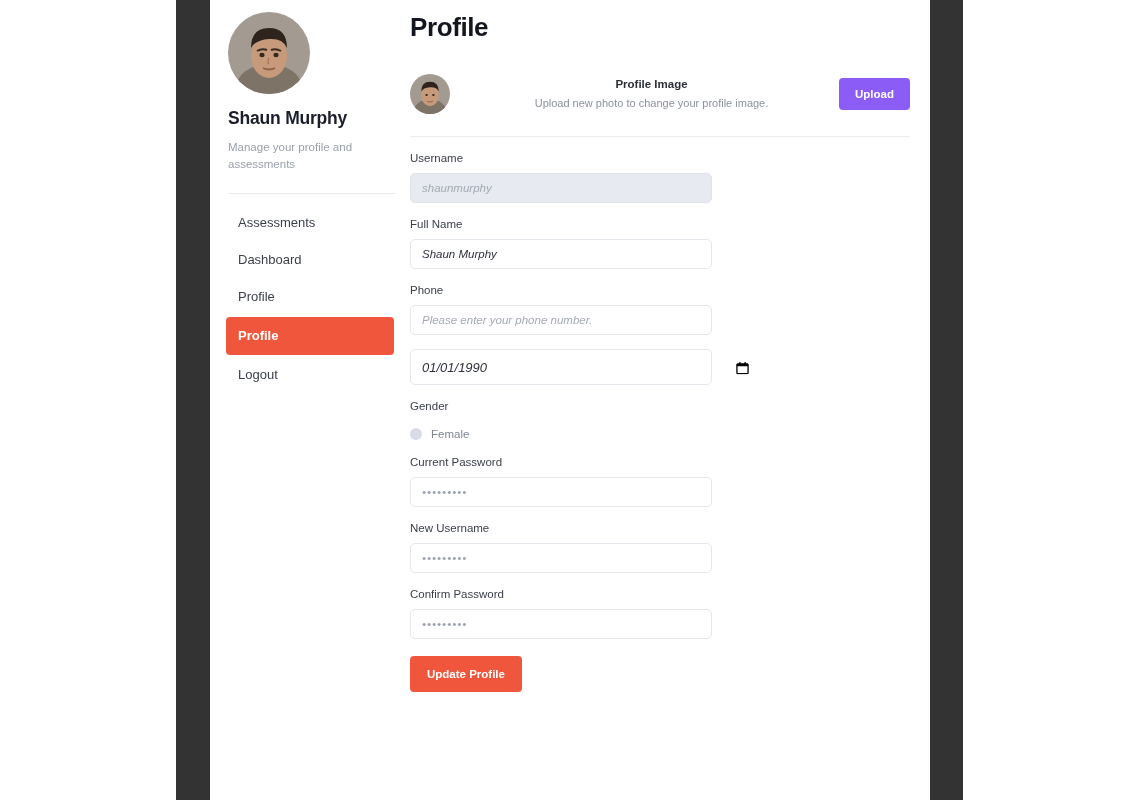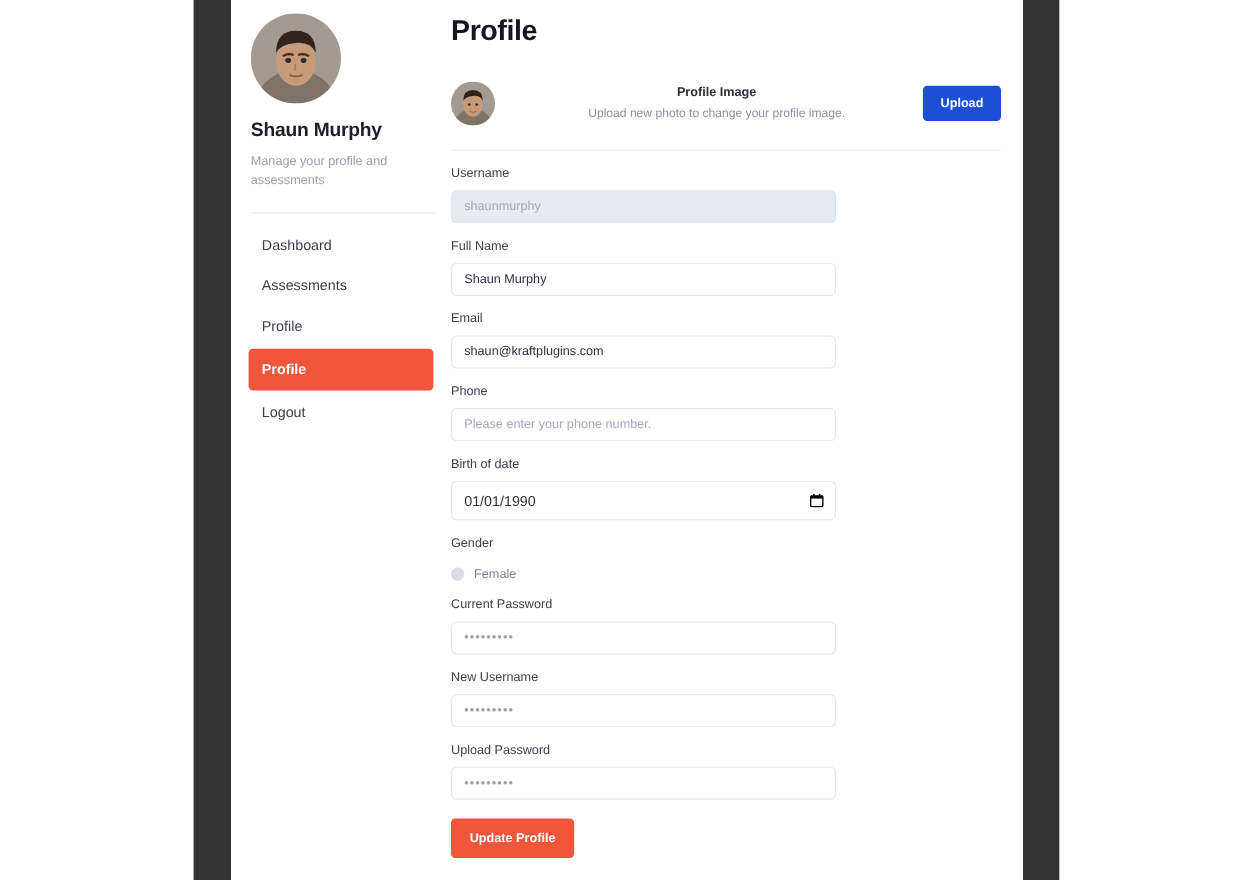--- a/index.html
+++ b/index.html
@@ -90,43 +90,44 @@
   .img-texts { margin-left: 14px; flex: 1 1 auto; text-align: center; }
   .img-title {
     font-size: 11.5px; font-weight: bold; color: #2c2f3a;
     line-height: 15px;
   }
   .img-desc {
     font-size: 11px; color: #8b919d;
     margin-top: 4px; line-height: 15px;
   }
   .btn-upload {
-    background: #1d4ed8; color: #fff;
+    background: #8b5cf6; color: #fff;
     border: none; border-radius: 4px;
     font-family: inherit; font-size: 11.5px; font-weight: bold;
     padding: 10px 16px; cursor: pointer;
   }
 
   .hr { height: 1px; background: #ebedf1; margin: 22px 0 0 0; }
 
   .field { margin-top: 14px; }
   .field:first-of-type { margin-top: 17px; }
   .label {
     display: block;
     font-size: 11.5px; color: #3c404b;
     margin-bottom: 7px; line-height: 15px;
   }
   .input {
     display: block;
-    width: 350px; height: 30px;
+    width: 302px; height: 30px;
     border: 1px solid #e4e6ec; border-radius: 5px;
     background: #ffffff;
     font-family: inherit; font-size: 11.5px; color: #2e313c;
     padding: 0 11px;
     outline: none;
+    font-style: italic;
   }
   .input::placeholder { color: #a4a9b3; }
   .input.disabled {
     background: #e7eaf1; border-color: #dfe3ec; color: #9298a6;
   }
   .input.pw { letter-spacing: 0.5px; }
   .input.pw::placeholder { color: #9ba1ad; letter-spacing: 1px; }
 
   .date-wrap { position: relative; width: 350px; }
   .input.date { height: 36px; font-size: 13px; }
@@ -190,22 +191,22 @@
         </svg>
       </div>
     </div>
 
     <div class="profile-name">Shaun Murphy</div>
     <div class="profile-sub">Manage your profile and assessments</div>
 
     <div class="side-divider"></div>
 
     <nav class="nav">
+      <div class="nav-item">Assessments</div>
       <div class="nav-item">Dashboard</div>
-      <div class="nav-item">Assessments</div>
       <div class="nav-item">Profile</div>
       <div class="nav-item active">Profile</div>
       <div class="nav-item">Logout</div>
     </nav>
   </aside>
 
   <main class="main">
 
     <h1 class="page-title">Profile</h1>
 
@@ -236,34 +237,29 @@
       <input class="input disabled" disabled="" type="text" placeholder="shaunmurphy" style="">
     </div>
 
     
     <div class="field">
       <label class="label">Full Name</label>
       <input class="input" type="text" value="Shaun Murphy" style="">
     </div>
 
     
-    <div class="field">
-      <label class="label">Email</label>
-      <input class="input" type="text" value="shaun@kraftplugins.com" style="">
-    </div>
 
     
     <div class="field">
       <label class="label">Phone</label>
       <input class="input" type="text" placeholder="Please enter your phone number." style="">
     </div>
 
     
     <div class="field">
-      <label class="label">Birth of date</label>
       <div class="date-wrap">
         <input class="input date" type="text" value="01/01/1990" style="">
         <span class="cal-icon">
           <svg width="13" height="13" viewBox="0 0 14 14">
             <rect x="1" y="2.5" width="12" height="10.5" rx="1" fill="none" stroke="#000" stroke-width="1.4"></rect>
             <rect x="1" y="2.5" width="12" height="2.6" fill="#000"></rect>
             <rect x="3.4" y="0.6" width="1.5" height="2.6" fill="#000"></rect>
             <rect x="9.1" y="0.6" width="1.5" height="2.6" fill="#000"></rect>
           </svg>
         </span>
@@ -288,20 +284,20 @@
     </div>
 
     
     <div class="field">
       <label class="label">New Username</label>
       <input class="input pw" type="text" placeholder="•••••••••" style="">
     </div>
 
     
     <div class="field">
-      <label class="label">Upload Password</label>
+      <label class="label">Confirm Password</label>
       <input class="input pw" type="text" placeholder="•••••••••" style="">
     </div>
 
     <button class="btn-update">Update Profile</button>
 
   </main>
 </div>
 
 </body></html>

